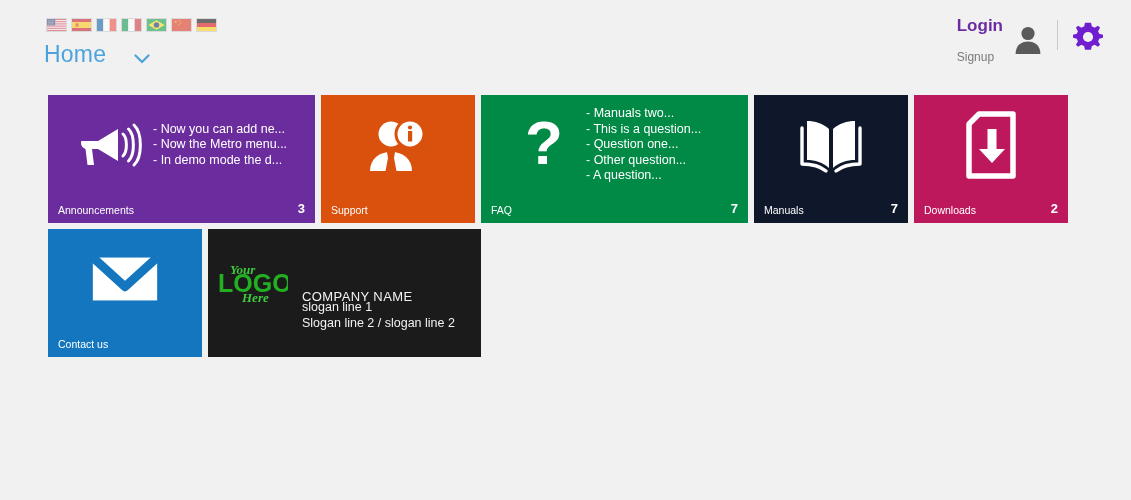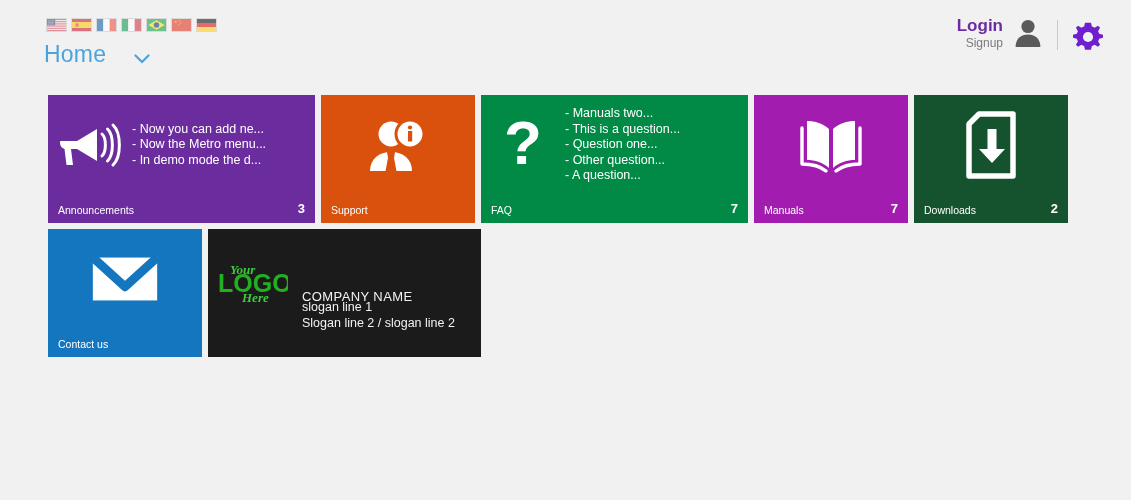--- a/index.html
+++ b/index.html
@@ -67,34 +67,34 @@
 
   .account {
     position: absolute;
     right: 88px;
     top: 16px;
     display: flex;
     align-items: center;
     gap: 10px;
   }
   .acct-text {
-    text-align: right;
+    text-align: left;
     line-height: 1.12;
   }
   .login-label {
     font-size: 17px;
     font-weight: bold;
     color: #6a2ca0;
     display: block;
   }
   .signup-label {
     font-size: 12px;
     color: #7a7a7a;
     display: block;
-    margin-top: 2px;
+    margin-top: 16px;
   }
   .avatar-icon {
     width: 30px;
     height: 32px;
   }
   .sep {
     position: absolute;
     right: 73px;
     top: 20px;
     width: 1px;
@@ -134,21 +134,21 @@
   .tile.small { width: 154px; }
 
   .tile-body {
     position: absolute;
     left: 0; right: 0; top: 0;
     height: 100px;
     display: flex;
     align-items: center;
   }
   .tile.wide .tile-body {
-    padding-left: 4px;
+    padding-left: 25px;
   }
   .tile.small .tile-body {
     justify-content: center;
   }
   .tile-icon {
     width: 76px;
     min-width: 76px;
     display: flex;
     align-items: center;
     justify-content: center;
@@ -397,38 +397,38 @@
           <div>- Other question...</div>
           <div>- A question...</div>
         </div>
       </div>
       <div class="tile-footer">
         <span>FAQ</span>
         <span class="tile-count">7</span>
       </div>
     </div>
 
-    <div class="tile small" style="background:#a21caf">
+    <div class="tile small" style="background:#0f172a">
       <div class="tile-body">
         <div class="tile-icon">
           <svg width="70" height="58" viewBox="0 0 70 58">
             <path fill="#ffffff" d="M33 13 C27 7.5 19 5 11 5 L11 44 C19 44 27 46.5 33 52 Z"></path>
             <path fill="#ffffff" d="M37 13 C43 7.5 51 5 59 5 L59 44 C51 44 43 46.5 37 52 Z"></path>
             <path d="M6 12 L6 48 C14 48 24 50 30 55" stroke="#ffffff" stroke-width="3.4" fill="none" stroke-linecap="round" stroke-linejoin="round"></path>
             <path d="M64 12 L64 48 C56 48 46 50 40 55" stroke="#ffffff" stroke-width="3.4" fill="none" stroke-linecap="round" stroke-linejoin="round"></path>
           </svg>
         </div>
       </div>
       <div class="tile-footer">
         <span>Manuals</span>
         <span class="tile-count">7</span>
       </div>
     </div>
 
-    <div class="tile small" style="background:#14532d">
+    <div class="tile small" style="background:#be185d">
       <div class="tile-body">
         <div class="tile-icon">
           <svg width="56" height="68" viewBox="0 0 56 68">
             <path d="M16 3 L50 3 L50 65 L6 65 L6 13 Z" fill="none" stroke="#ffffff" stroke-width="5.5" stroke-linejoin="round"></path>
             <path fill="#ffffff" d="M24.5 18 L33.5 18 L33.5 38 L42 38 L29 52 L16 38 L24.5 38 Z"></path>
           </svg>
         </div>
       </div>
       <div class="tile-footer">
         <span>Downloads</span>

